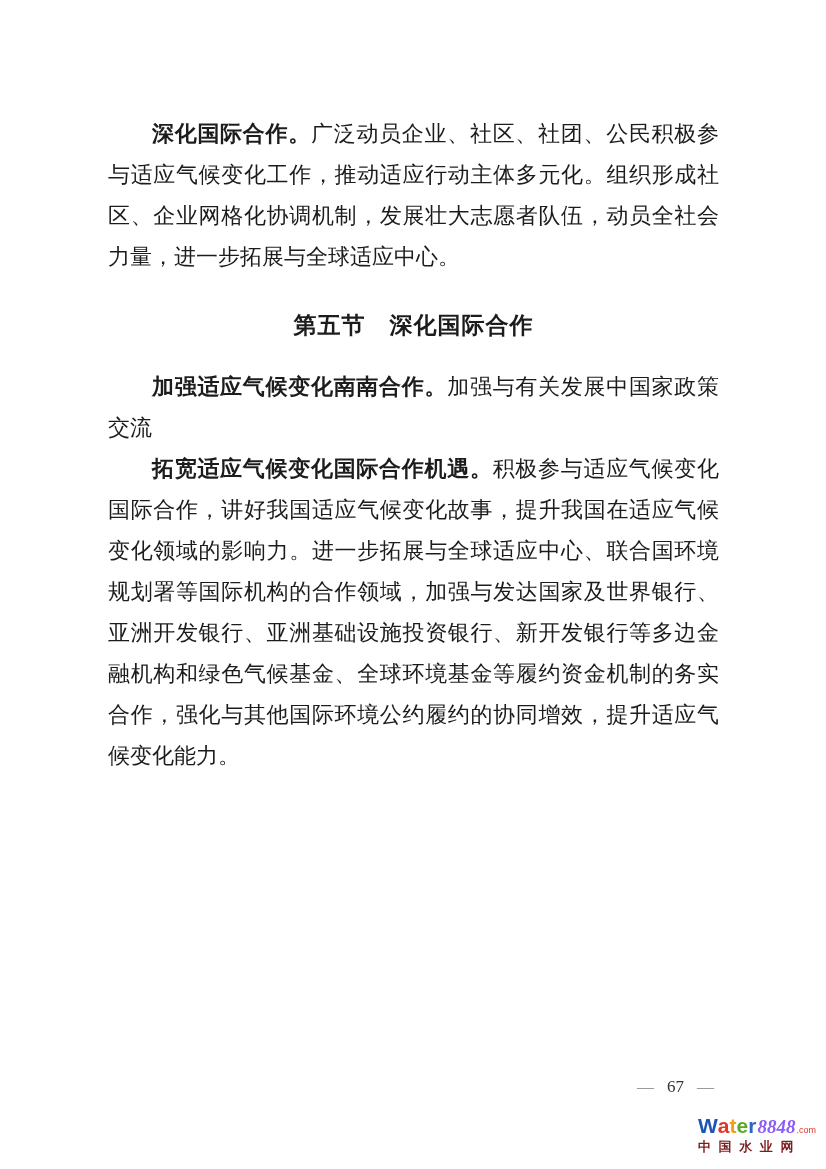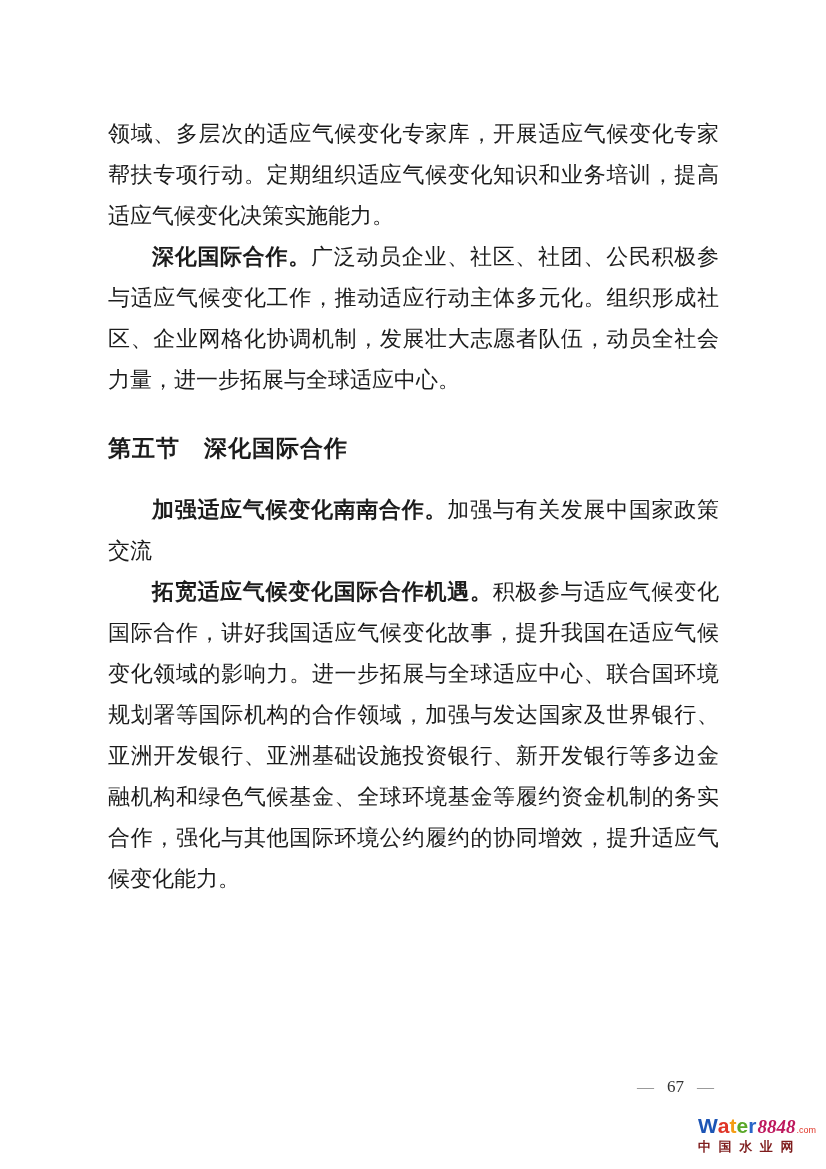--- a/index.html
+++ b/index.html
@@ -30,21 +30,21 @@
     text-indent: 2em;
   }
   .para.no-indent {
     text-indent: 0;
   }
   .lead {
     font-weight: 700;
   }
   .section-heading {
     margin: 28px 0 20px 0;
-    text-align: left;
+    text-align: center;
     text-indent: 0;
     font-weight: 700;
     font-size: 23px;
     letter-spacing: 1px;
   }
   .footer {
     position: absolute;
     top: 1076px;
     right: 112px;
     font-size: 17px;
@@ -96,21 +96,20 @@
     white-space: nowrap;
   }
 </style>
 </head>
 <body>
 
 <div class="page">
 
   <div class="content">
 
-    <p class="para no-indent"><span>领域、多层次的适应气候变化专家库，开展适应气候变化专家帮扶专项行动。定期组织适应气候变化知识和业务培训，提高适应气候变化决策实施能力。</span></p>
 
     <p class="para"><span class="lead">深化国际合作。</span><span>广泛动员企业、社区、社团、公民积极参与适应气候变化工作，推动适应行动主体多元化。组织形成社区、企业网格化协调机制，发展壮大志愿者队伍，动员全社会力量，进一步拓展与全球适应中心。</span></p>
 
     <h2 class="section-heading">第五节　深化国际合作</h2>
 
 
     <p class="para"><span class="lead">加强适应气候变化南南合作。</span><span>加强与有关发展中国家政策交流</span></p>
 
     <p class="para"><span class="lead">拓宽适应气候变化国际合作机遇。</span><span>积极参与适应气候变化国际合作，讲好我国适应气候变化故事，提升我国在适应气候变化领域的影响力。进一步拓展与全球适应中心、联合国环境规划署等国际机构的合作领域，加强与发达国家及世界银行、亚洲开发银行、亚洲基础设施投资银行、新开发银行等多边金融机构和绿色气候基金、全球环境基金等履约资金机制的务实合作，强化与其他国际环境公约履约的协同增效，提升适应气候变化能力。</span></p>
 
@@ -122,19 +121,19 @@
     <span class="dash">—</span>
   </div>
 
   <div class="watermark">
     <div class="brand-row">
       <span class="brand-letter" style="color: rgb(29, 85, 181);">W</span>
       <span class="brand-letter" style="color: rgb(224, 53, 39);">a</span>
       <span class="brand-letter" style="color: rgb(245, 157, 21);">t</span>
       <span class="brand-letter" style="color: rgb(90, 168, 41);">e</span>
       <span class="brand-letter" style="color: rgb(42, 101, 200);">r</span>
-      <span class="brand-number" style="color: #be185d;">8848</span>
+      <span class="brand-number" style="color: #8b5cf6;">8848</span>
       <span class="brand-tld" style="color: rgb(224, 53, 39);">.com</span>
     </div>
     <div class="subtitle-row" style="color: #7f1d1d;">中 国 水 业 网</div>
   </div>
 
 </div>
 
 </body></html>

